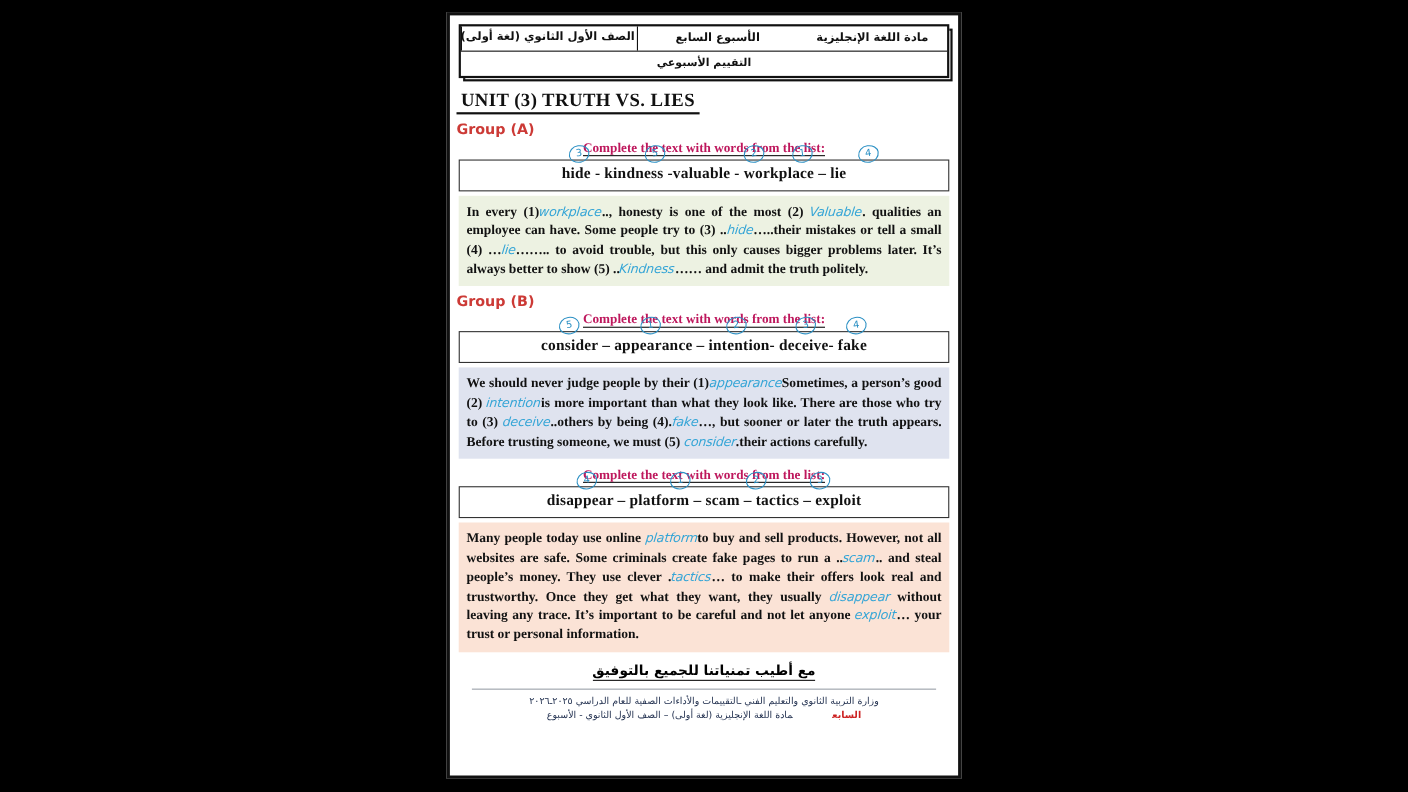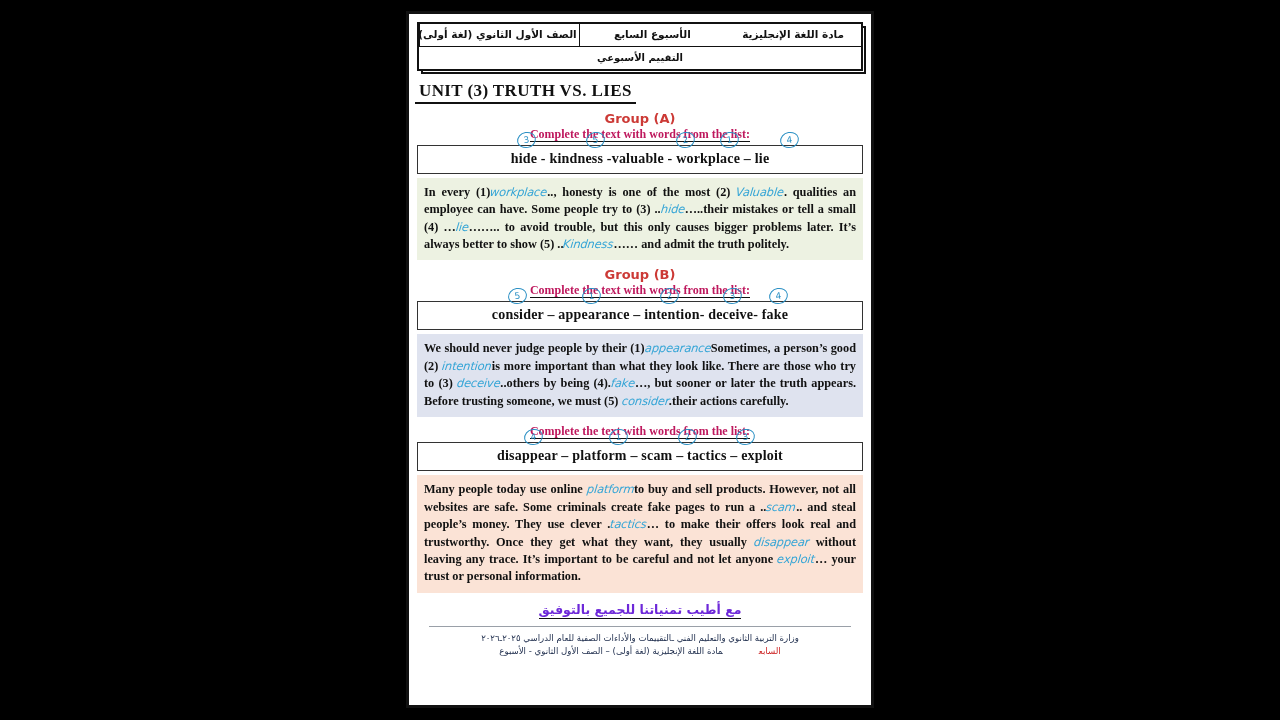--- a/index.html
+++ b/index.html
@@ -98,21 +98,20 @@
     display: inline-block;
     border-bottom: 2px solid #111;
     padding: 0 4px 1px 4px;
     font-variant: small-caps;
     font-size: 17px;
     letter-spacing: 0.4px;
   }
   
   .group-block { margin-top: 7px; }
   .group-title {
-    text-align: center;
     font-family: "DejaVu Sans", "Liberation Sans", sans-serif;
     font-weight: bold;
     font-size: 13px;
     color: #cc3a36;
     margin-bottom: 1px;
   }
   .instruction {
     text-align: center;
     font-family: "Liberation Serif", "DejaVu Serif", serif;
     font-weight: bold;
@@ -181,41 +180,41 @@
     display: inline-block;
     letter-spacing: -0.2px;
   }
   
   .closing {
     text-align: center;
     direction: rtl;
     font-family: "DejaVu Sans", "Liberation Sans", sans-serif;
     font-weight: bold;
     font-size: 12.5px;
-    color: #6d28d9;
+    color: #000000;
     margin-top: 9px;
   }
   .closing span {
     border-bottom: 1.5px solid #111;
     padding-bottom: 1px;
   }
   .footer-rule {
     border-top: 1.2px solid #9aa0a8;
     margin: 9px 14px 0 14px;
   }
   .footer {
     direction: rtl;
     text-align: center;
     font-family: "DejaVu Sans", "Liberation Sans", sans-serif;
     font-size: 8.6px;
     color: #1b2a4a;
     margin-top: 5px;
     line-height: 1.5;
   }
-  .footer .accent { color: #cc2222; font-weight: normal; margin-left: 36px; }
+  .footer .accent { color: #cc2222; font-weight: bold; margin-left: 36px; }
   .footer .line2 { color: #1b2a4a; }
 </style>
 </head>
 <body>
 
 <div id="screen">
   <div id="page">
     <div id="page-inner">
 
       <div class="hdr-wrap">

